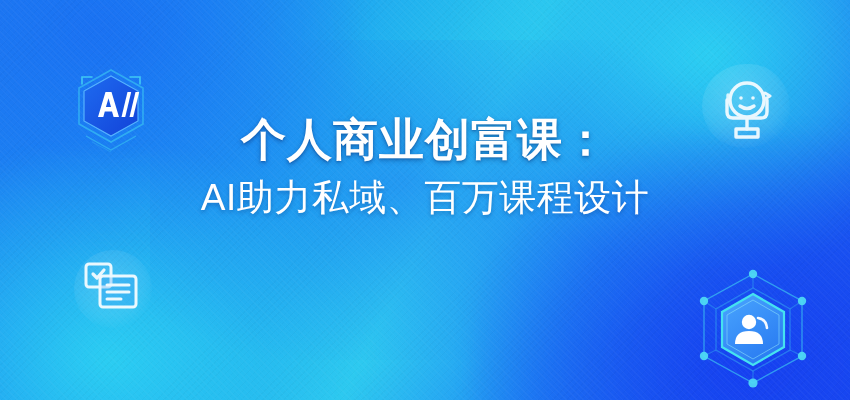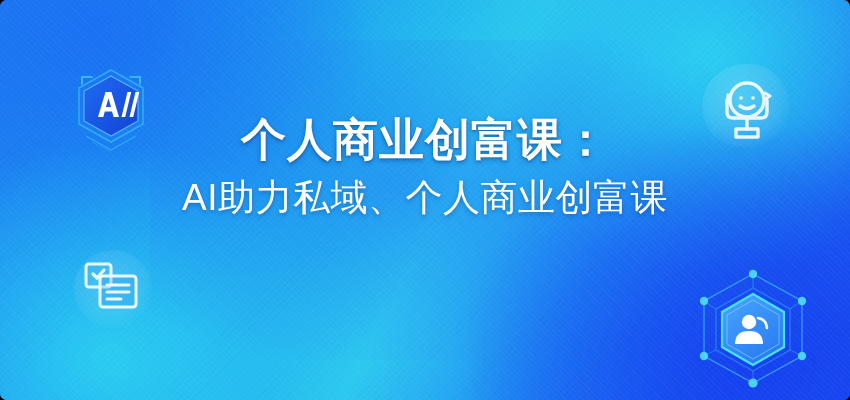--- a/index.html
+++ b/index.html
@@ -7,21 +7,20 @@
     padding: 0;
     background: #000;
   }
   .banner {
     position: relative;
     width: 850px;
     height: 400px;
     overflow: hidden;
     font-family: "Liberation Sans", "DejaVu Sans", sans-serif;
     background: #1b72f0;
-    border-radius: 7px;
   }
   
   .bg-base {
     position: absolute;
     inset: 0;
     background: linear-gradient(118deg,
         #1e7bf2 0%,
         #1b8df5 18%,
         #22b5ef 40%,
         #2ecbf0 52%,
@@ -261,16 +260,16 @@
       </g>
 
       <g stroke="#ffffff" stroke-width="2.6" fill="none" stroke-linecap="round" opacity="0.95">
         <path d="M70,50 q8,1 9,10"></path>
       </g>
     </svg>
   </div>
 
   <div class="headline">
     <span class="line line-1">个人商业创富课：</span>
-    <span class="line line-3">AI助力私域、个人商业创富课</span>
+    <span class="line line-3">AI助力私域、百万课程设计</span>
   </div>
 
 </div>
 
 </body></html>

